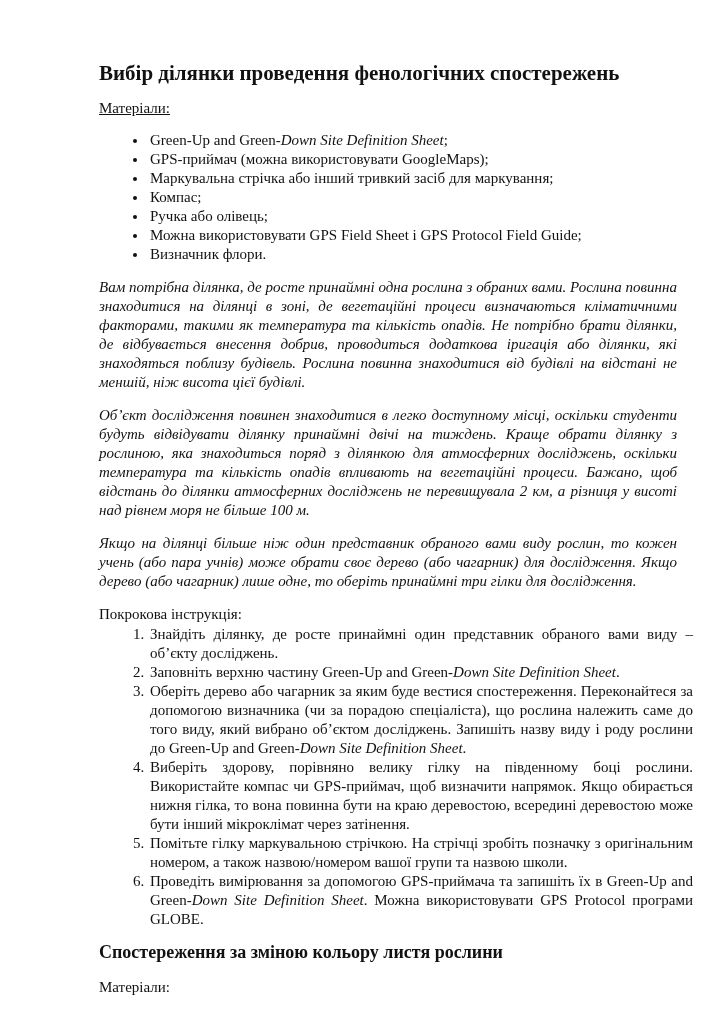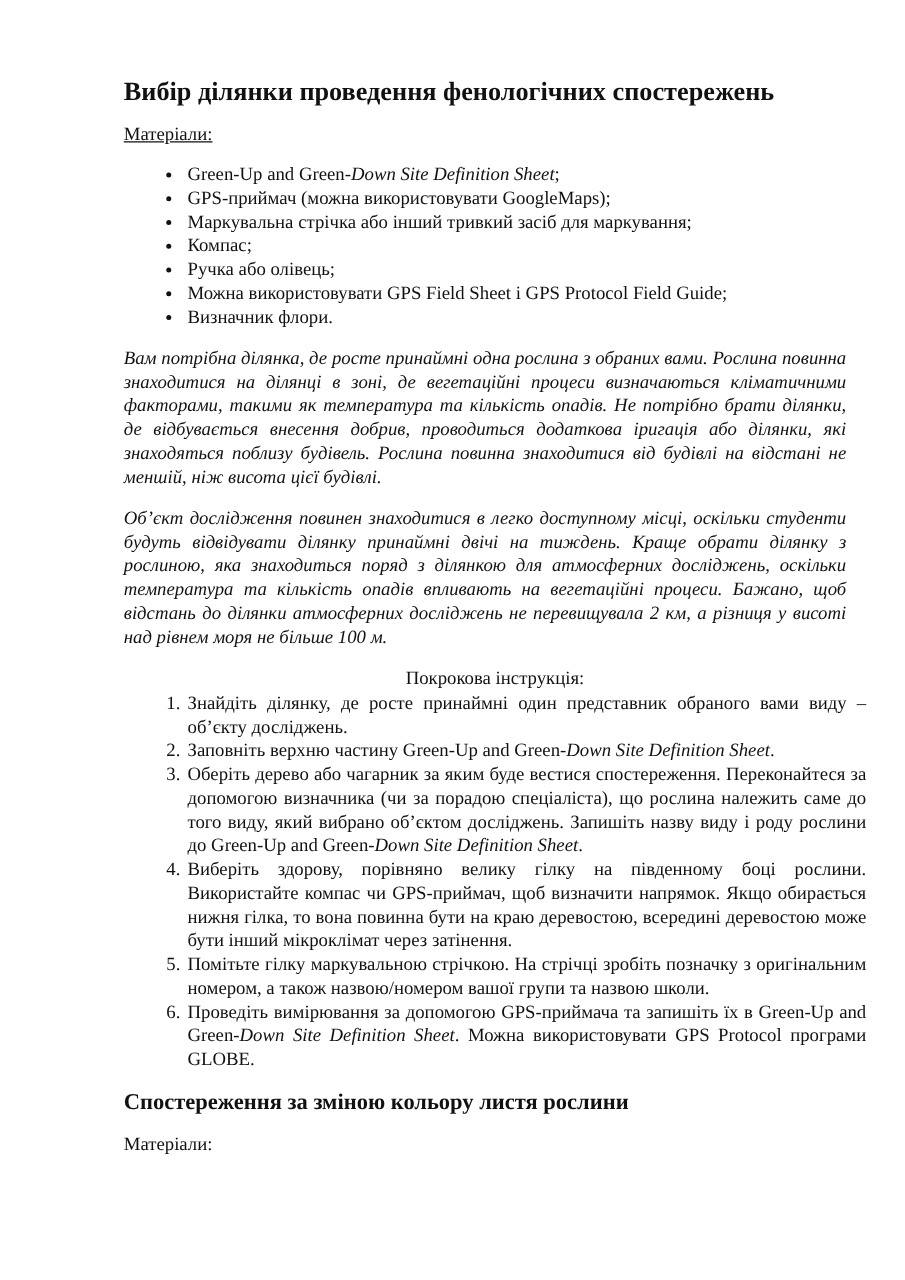--- a/index.html
+++ b/index.html
@@ -47,21 +47,21 @@
     text-align: justify;
     padding-left: 2px;
   }
   p.body-par {
     margin: 14px 16px 0 0;
     text-align: justify;
     font-style: italic;
   }
   p.plain-par {
     margin: 14px 0 0 0;
-    text-align: center;
+    text-align: left;
   }
   .section-title-2 {
     margin: 14px 0 0 0;
     font-size: 18px;
     line-height: 19px;
     font-weight: bold;
   }
   .label-line-2 {
     margin: 16px 0 0 0;
   }
@@ -83,20 +83,21 @@
     <li><span>Компас;</span></li>
     <li><span>Ручка або олівець;</span></li>
     <li><span>Можна використовувати GPS Field Sheet і GPS Protocol Field Guide;</span></li>
     <li><span>Визначник флори.</span></li>
   </ul>
 
   <p class="body-par">Вам потрібна ділянка, де росте принаймні одна рослина з обраних вами. Рослина повинна знаходитися на ділянці в зоні, де вегетаційні процеси визначаються кліматичними факторами, такими як температура та кількість опадів. Не потрібно брати ділянки, де відбувається внесення добрив, проводиться додаткова іригація або ділянки, які знаходяться поблизу будівель. Рослина повинна знаходитися від будівлі на відстані не меншій, ніж висота цієї будівлі.</p>
 
   <p class="body-par">Об’єкт дослідження повинен знаходитися в легко доступному місці, оскільки студенти будуть відвідувати ділянку принаймні двічі на тиждень. Краще обрати ділянку з рослиною, яка знаходиться поряд з ділянкою для атмосферних досліджень, оскільки температура та кількість опадів впливають на вегетаційні процеси. Бажано, щоб відстань до ділянки атмосферних досліджень не перевищувала 2 км, а різниця у висоті над рівнем моря не більше 100 м.</p>
 
+  <p class="body-par">Якщо на ділянці більше ніж один представник обраного вами виду рослин, то кожен учень (або пара учнів)  може обрати своє дерево (або чагарник) для дослідження. Якщо дерево (або чагарник) лише одне, то оберіть принаймні три гілки для дослідження.</p>
 
   <p class="plain-par">Покрокова інструкція:</p>
 
   <ol class="steps-list">
     <li><span>Знайдіть ділянку, де росте принаймні один представник обраного вами виду – об’єкту досліджень.</span></li>
     <li><span>Заповніть верхню частину Green-Up and Green-</span><i>Down Site Definition Sheet</i><span>.</span></li>
     <li><span>Оберіть дерево або чагарник за яким буде вестися спостереження. Переконайтеся за допомогою визначника (чи за порадою спеціаліста), що рослина належить саме до того виду, який вибрано об’єктом досліджень. Запишіть назву виду і роду рослини до Green-Up and Green-</span><i>Down Site Definition Sheet</i><span>.</span></li>
     <li><span>Виберіть здорову, порівняно велику гілку на південному боці рослини. Використайте компас чи GPS-приймач, щоб визначити напрямок. Якщо обирається нижня гілка, то вона повинна бути на краю деревостою, всередині деревостою може бути інший мікроклімат через затінення.</span></li>
     <li><span>Помітьте гілку маркувальною стрічкою. На стрічці зробіть позначку з оригінальним номером, а також назвою/номером вашої групи та назвою школи.</span></li>
     <li><span>Проведіть вимірювання за допомогою GPS-приймача та запишіть їх в Green-Up and Green-</span><i>Down Site Definition Sheet</i><span>. Можна використовувати GPS Protocol програми GLOBE.</span></li>

